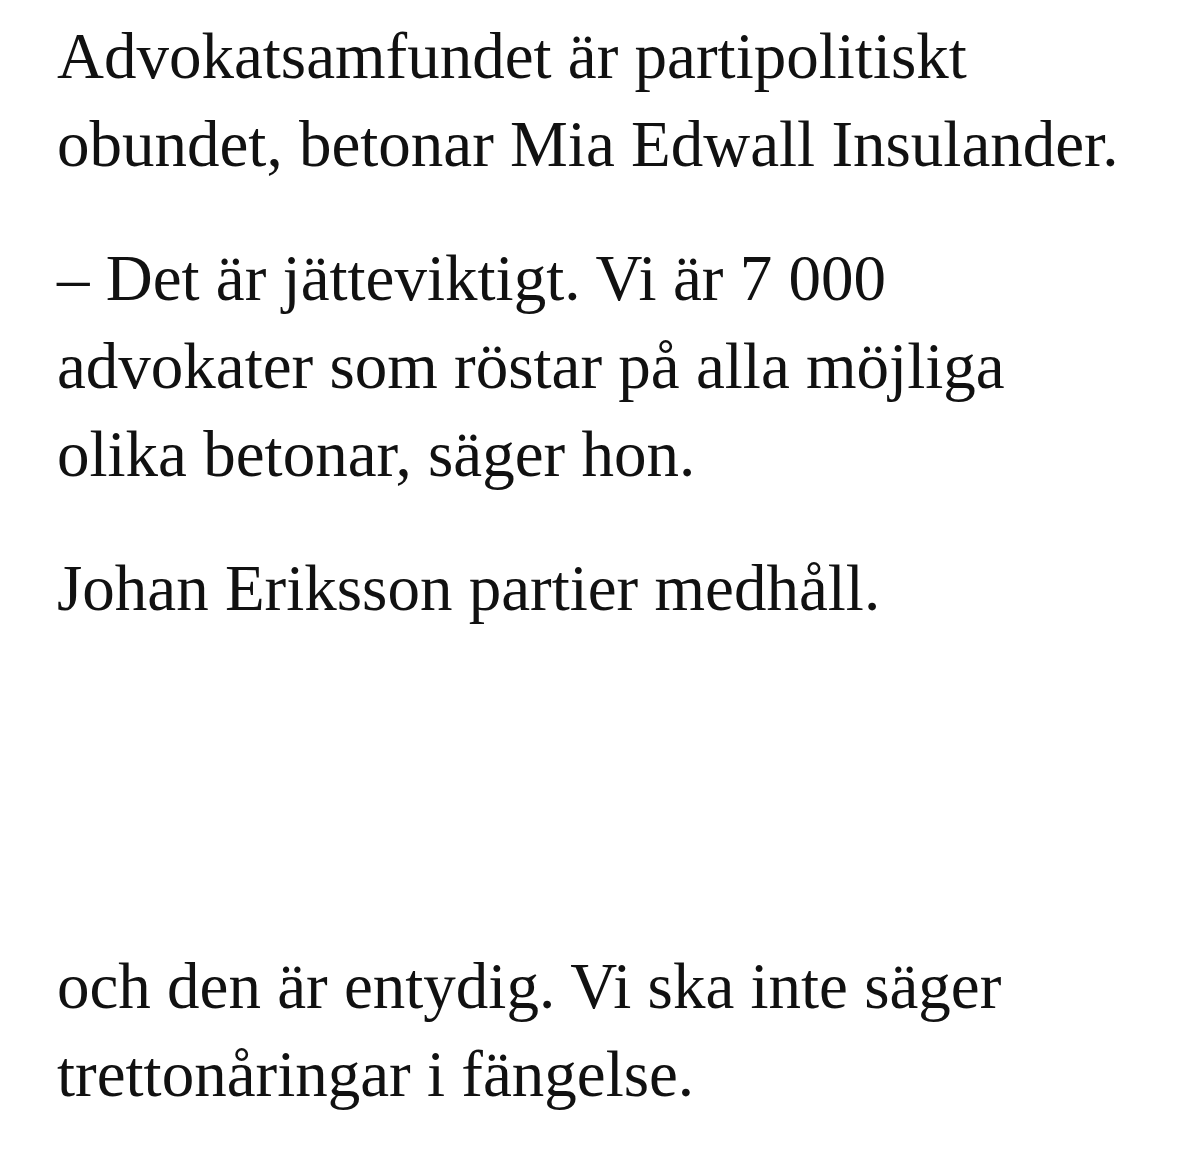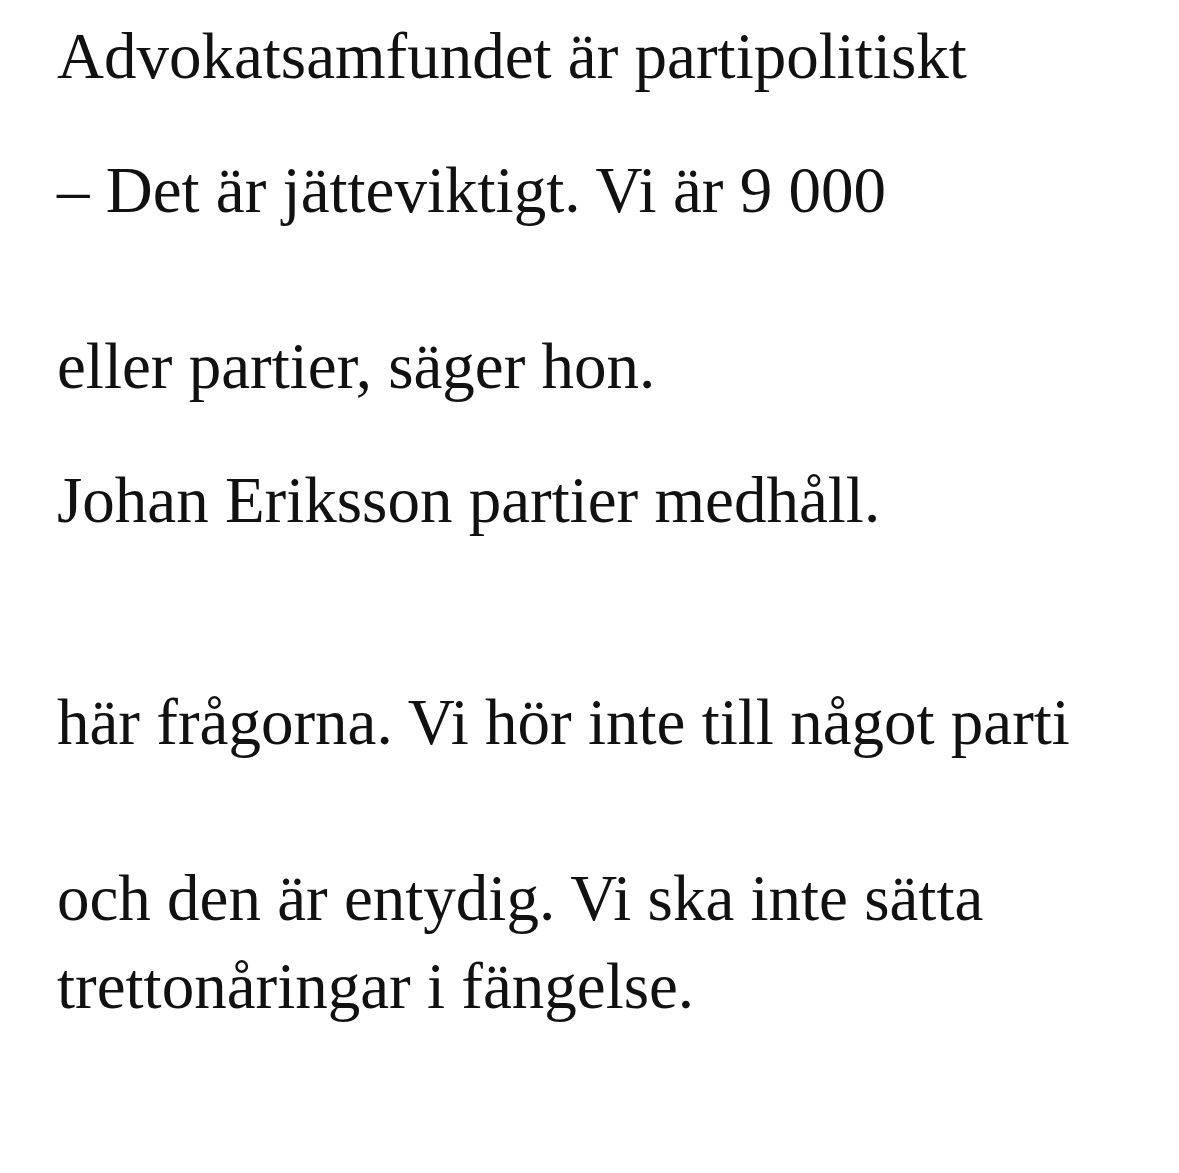--- a/index.html
+++ b/index.html
@@ -35,33 +35,34 @@
     white-space: nowrap;
   }
 </style>
 </head>
 <body>
 
 <main class="article-body">
 
   <p class="paragraph">
     <span class="text-line">Advokatsamfundet är partipolitiskt</span><br>
+    <span class="text-line">obundet, betonar Mia Edwall Insulander.</span>
   </p>
 
   <p class="paragraph">
-    <span class="text-line">– Det är jätteviktigt. Vi är 9 000</span><br>
-    <br>
-    <span class="text-line">eller partier, säger hon.</span>
+    <span class="text-line">– Det är jätteviktigt. Vi är 7 000</span><br>
+    <span class="text-line">advokater som röstar på alla möjliga</span><br>
+    <span class="text-line">olika betonar, säger hon.</span>
   </p>
 
   <p class="paragraph">
     <span class="text-line">Johan Eriksson partier medhåll.</span>
   </p>
 
   <p class="paragraph">
     <br>
-    <span class="text-line">här frågorna. Vi hör inte till något parti</span><br>
     <br>
-    <span class="text-line">och den är entydig. Vi ska inte sätta</span><br>
+    <br>
+    <span class="text-line">och den är entydig. Vi ska inte säger</span><br>
     <span class="text-line">trettonåringar i fängelse.</span>
   </p>
 
 </main>
 
 </body></html>

